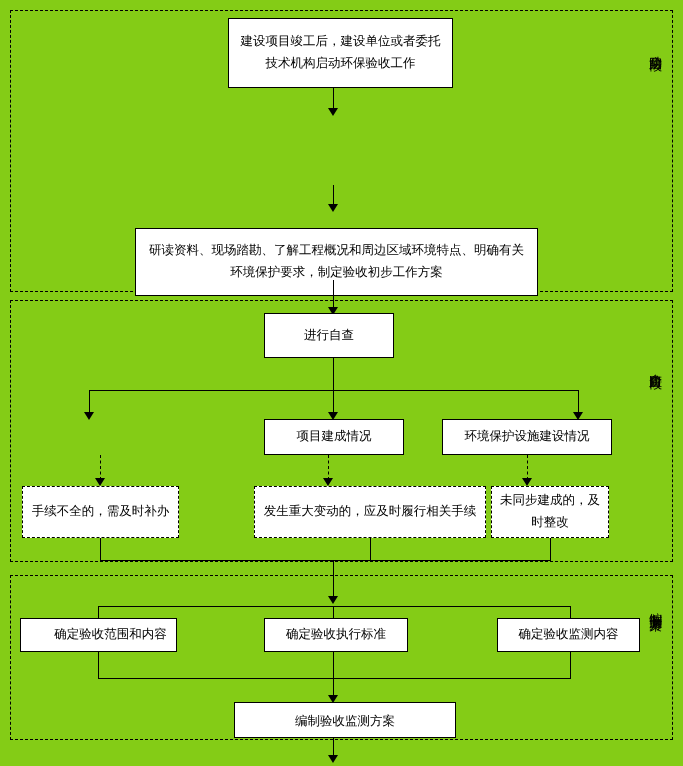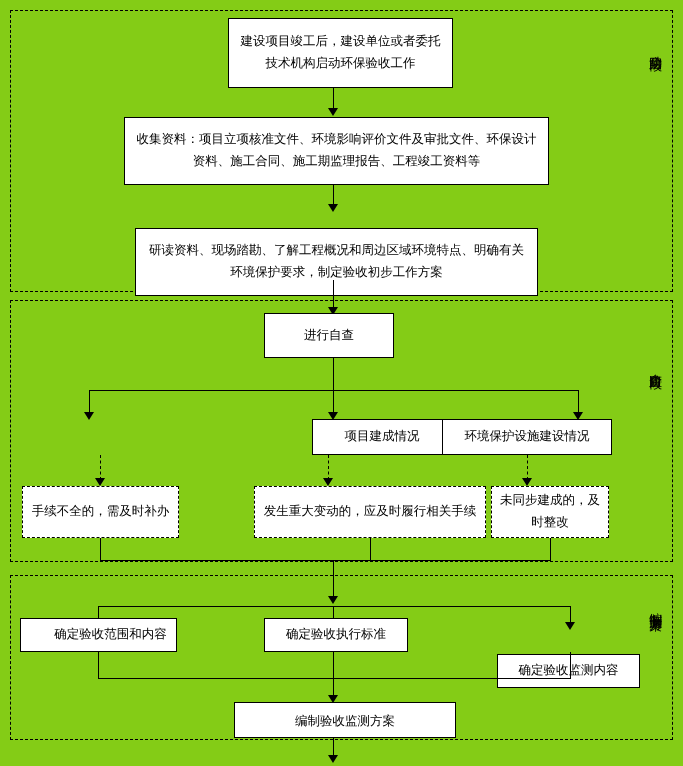--- a/index.html
+++ b/index.html
@@ -79,23 +79,20 @@
 
   <div class="phase" style="left:10px;top:10px;width:663px;height:282px;"></div>
   <div class="phase-label" style="left:645px;top:45px;">启动阶段</div>
 
   <div class="box" style="left:228px;top:18px;width:225px;height:70px;">
     <span class="txt">建设项目竣工后，建设单位或者委托技术机构启动环保验收工作</span>
   </div>
   <div class="vline" style="left:333px;top:88px;height:22px;"></div>
   <div class="arrow" style="left:328px;top:108px;"></div>
 
-  <div class="box" style="left:124px;top:117px;width:425px;height:68px;">
-    <span class="txt">收集资料：项目立项核准文件、环境影响评价文件及审批文件、环保设计资料、施工合同、施工期监理报告、工程竣工资料等</span>
-  </div>
   <div class="vline" style="left:333px;top:185px;height:22px;"></div>
   <div class="arrow" style="left:328px;top:204px;"></div>
 
   <div class="box" style="left:135px;top:228px;width:403px;height:68px;">
     <span class="txt">研读资料、现场踏勘、了解工程概况和周边区域环境特点、明确有关环境保护要求，制定验收初步工作方案</span>
   </div>
 
   <div class="vline" style="left:333px;top:280px;height:30px;"></div>
   <div class="arrow" style="left:328px;top:307px;"></div>
 
@@ -108,21 +105,21 @@
 
   <div class="vline" style="left:333px;top:358px;height:33px;"></div>
   <div class="hline" style="left:89px;top:390px;width:489px;"></div>
   <div class="vline" style="left:89px;top:390px;height:25px;"></div>
   <div class="arrow" style="left:84px;top:412px;"></div>
   <div class="vline" style="left:333px;top:390px;height:25px;"></div>
   <div class="arrow" style="left:328px;top:412px;"></div>
   <div class="vline" style="left:578px;top:390px;height:25px;"></div>
   <div class="arrow" style="left:573px;top:412px;"></div>
 
-  <div class="box" style="left:264px;top:419px;width:140px;height:36px;margin-left:48px;">
+  <div class="box" style="left:264px;top:419px;width:140px;height:36px;">
     <span class="txt">项目建成情况</span>
   </div>
   <div class="box" style="left:442px;top:419px;width:170px;height:36px;">
     <span class="txt">环境保护设施建设情况</span>
   </div>
 
   <div class="vline dash" style="left:100px;top:455px;height:25px;"></div>
   <div class="arrow" style="left:95px;top:478px;"></div>
   <div class="vline dash" style="left:328px;top:455px;height:25px;"></div>
   <div class="arrow" style="left:323px;top:478px;"></div>
@@ -156,21 +153,21 @@
   <div class="arrow" style="left:328px;top:622px;"></div>
   <div class="vline" style="left:570px;top:606px;height:19px;"></div>
   <div class="arrow" style="left:565px;top:622px;"></div>
 
   <div class="box" style="left:20px;top:618px;width:157px;height:34px;padding-left:32px;">
     <span class="txt">确定验收范围和内容</span>
   </div>
   <div class="box" style="left:264px;top:618px;width:144px;height:34px;">
     <span class="txt">确定验收执行标准</span>
   </div>
-  <div class="box" style="left:497px;top:618px;width:143px;height:34px;margin-top:36px;">
+  <div class="box" style="left:497px;top:618px;width:143px;height:34px;">
     <span class="txt">确定验收监测内容</span>
   </div>
 
   <div class="vline" style="left:98px;top:652px;height:27px;"></div>
   <div class="vline" style="left:333px;top:652px;height:27px;"></div>
   <div class="vline" style="left:570px;top:652px;height:27px;"></div>
   <div class="hline" style="left:98px;top:678px;width:472px;"></div>
   <div class="vline" style="left:333px;top:678px;height:20px;"></div>
   <div class="arrow" style="left:328px;top:695px;"></div>
 

